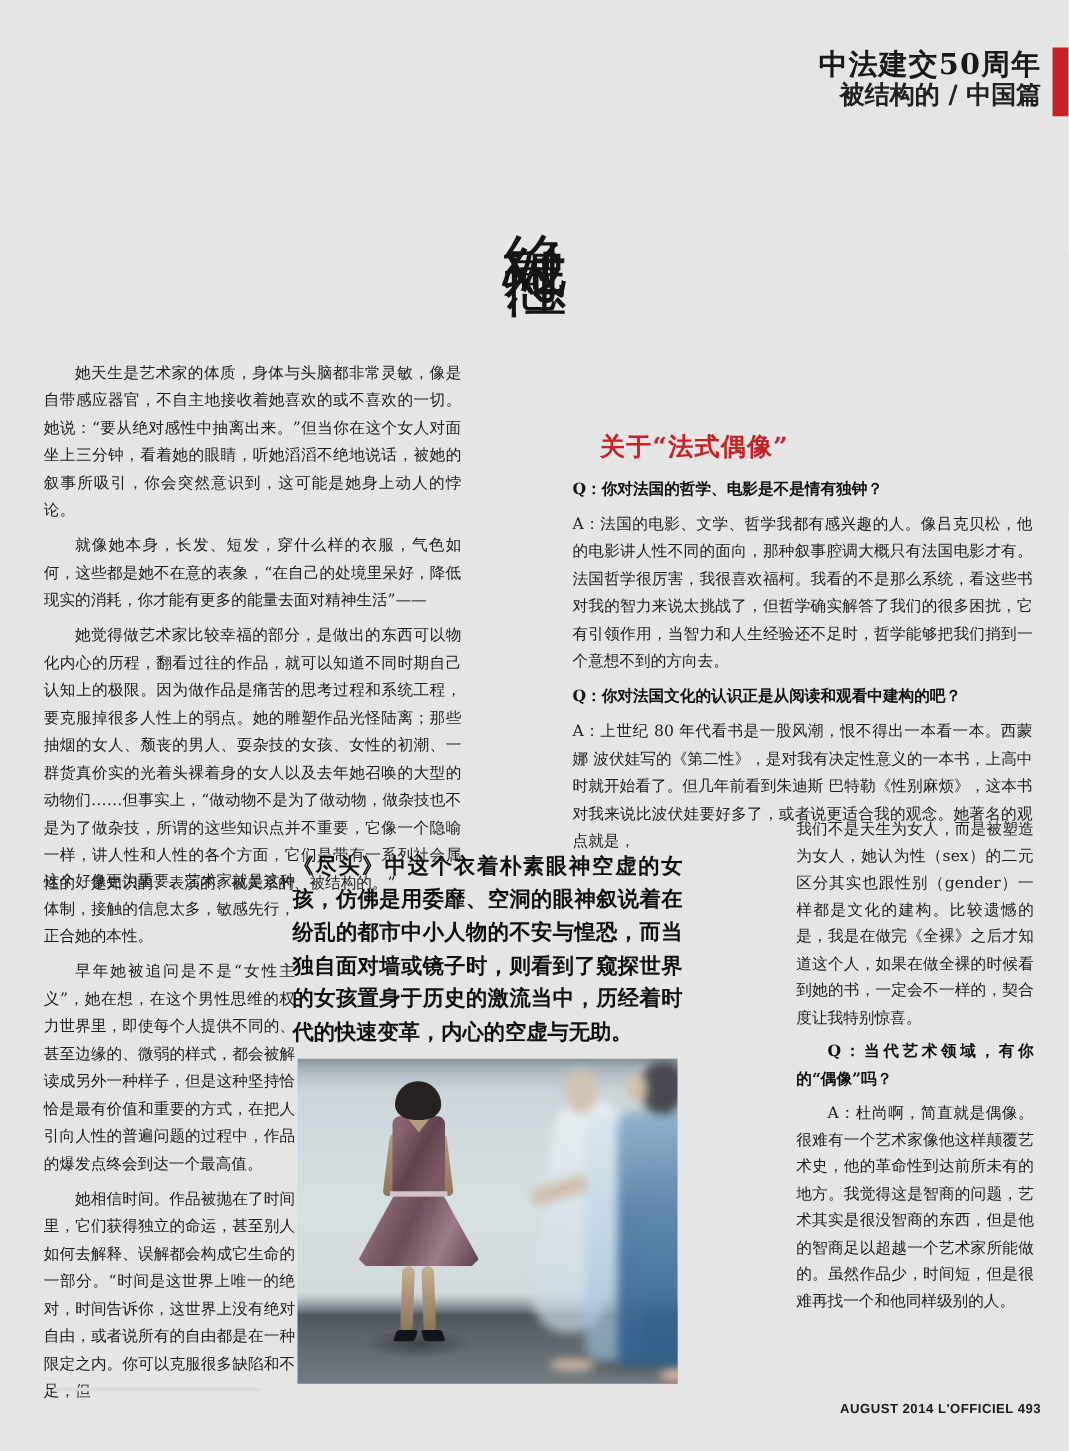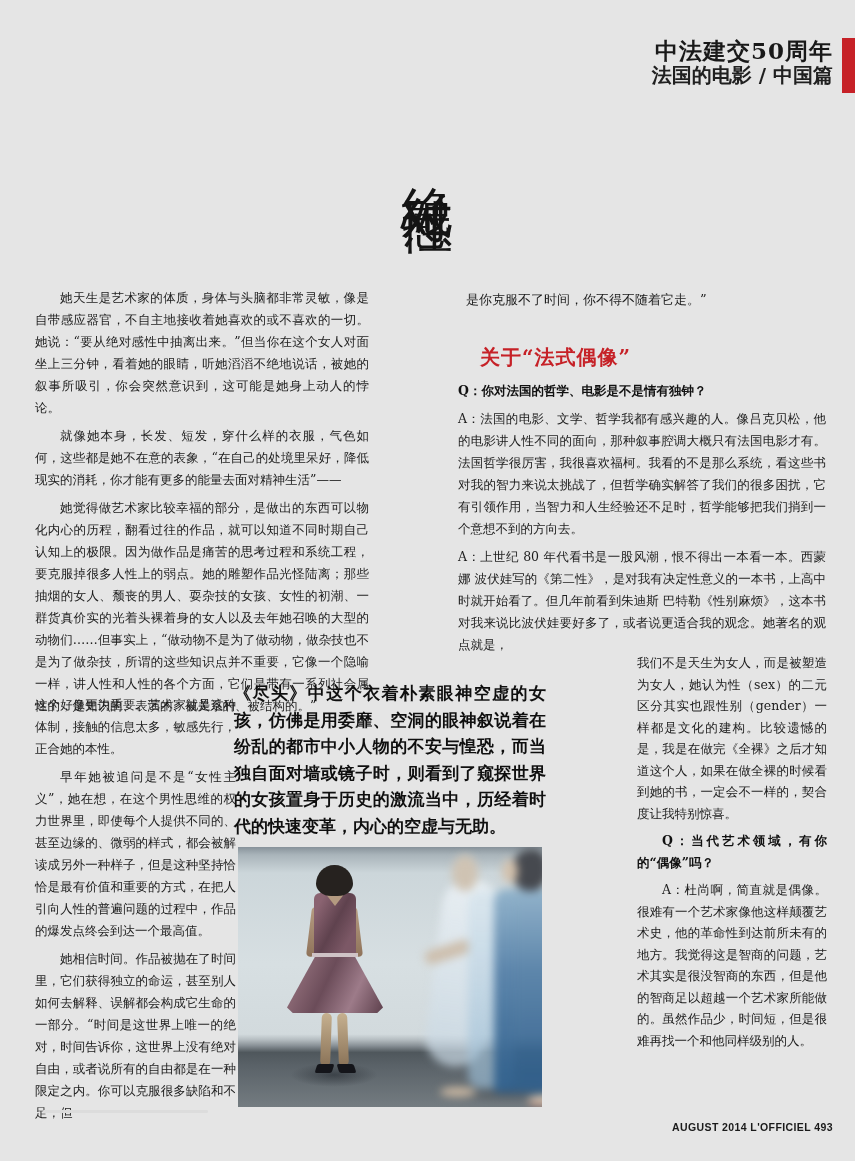--- a/index.html
+++ b/index.html
@@ -87,46 +87,46 @@
   .page-footer{position:absolute;left:672px;top:1121px;font-size:10.5px;letter-spacing:.4px;
                color:#1a1a1a;font-family:"Liberation Sans",sans-serif;font-weight:bold;}
   :root{--red:#c62127;}
 </style>
 </head>
 <body>
 
 <div class="page">
 
   <div class="hdr-l1">中法建交50周年</div>
-  <div class="hdr-l2">法国的电影 / 中国篇</div>
+  <div class="hdr-l2">被结构的 / 中国篇</div>
   <div class="red-tab"></div>
 
   <h1 class="vtitle">绝对感性</h1>
 
   <section class="col left-wide">
     <p class="ind">她天生是艺术家的体质，身体与头脑都非常灵敏，像是自带感应器官，不自主地接收着她喜欢的或不喜欢的一切。她说：“要从绝对感性中抽离出来。”但当你在这个女人对面坐上三分钟，看着她的眼睛，听她滔滔不绝地说话，被她的叙事所吸引，你会突然意识到，这可能是她身上动人的悖论。</p>
     <p class="ind">就像她本身，长发、短发，穿什么样的衣服，气色如何，这些都是她不在意的表象，“在自己的处境里呆好，降低现实的消耗，你才能有更多的能量去面对精神生活”——</p>
     <p class="ind">她觉得做艺术家比较幸福的部分，是做出的东西可以物化内心的历程，翻看过往的作品，就可以知道不同时期自己认知上的极限。因为做作品是痛苦的思考过程和系统工程，要克服掉很多人性上的弱点。她的雕塑作品光怪陆离；那些抽烟的女人、颓丧的男人、耍杂技的女孩、女性的初潮、一群货真价实的光着头裸着身的女人以及去年她召唤的大型的动物们……但事实上，“做动物不是为了做动物，做杂技也不是为了做杂技，所谓的这些知识点并不重要，它像一个隐喻一样，讲人性和人性的各个方面，它们是带有一系列社会属性的，是知识的、表演的、被关系的、被结构的。”</p>
   </section>
 
   <section class="col left-narrow">
     <p>这个好像更为重要。艺术家就是这种体制，接触的信息太多，敏感先行，正合她的本性。</p>
     <p class="ind">早年她被追问是不是“女性主义”，她在想，在这个男性思维的权力世界里，即使每个人提供不同的、甚至边缘的、微弱的样式，都会被解读成另外一种样子，但是这种坚持恰恰是最有价值和重要的方式，在把人引向人性的普遍问题的过程中，作品的爆发点终会到达一个最高值。</p>
     <p class="ind">她相信时间。作品被抛在了时间里，它们获得独立的命运，甚至别人如何去解释、误解都会构成它生命的一部分。“时间是这世界上唯一的绝对，时间告诉你，这世界上没有绝对自由，或者说所有的自由都是在一种限定之内。你可以克服很多缺陷和不足，但</p>
   </section>
 
   <section class="col right-cont">
-    <p>是你克服不了时间，你不得不随着它走。”</p>
   </section>
 
   <h2 class="sec-head">关于“法式偶像”</h2>
 
   <section class="col right-wide">
     <p class="q">Q：你对法国的哲学、电影是不是情有独钟？</p>
     <p>A：法国的电影、文学、哲学我都有感兴趣的人。像吕克贝松，他的电影讲人性不同的面向，那种叙事腔调大概只有法国电影才有。法国哲学很厉害，我很喜欢福柯。我看的不是那么系统，看这些书对我的智力来说太挑战了，但哲学确实解答了我们的很多困扰，它有引领作用，当智力和人生经验还不足时，哲学能够把我们捎到一个意想不到的方向去。</p>
+    <p class="q">Q：你对法国文化的认识正是从阅读和观看中建构的吧？</p>
     <p>A：上世纪 80 年代看书是一股风潮，恨不得出一本看一本。西蒙娜 波伏娃写的《第二性》，是对我有决定性意义的一本书，上高中时就开始看了。但几年前看到朱迪斯 巴特勒《性别麻烦》，这本书对我来说比波伏娃要好多了，或者说更适合我的观念。她著名的观点就是，</p>
   </section>
 
   <section class="col right-narrow">
     <p>我们不是天生为女人，而是被塑造为女人，她认为性（sex）的二元区分其实也跟性别（gender）一样都是文化的建构。比较遗憾的是，我是在做完《全裸》之后才知道这个人，如果在做全裸的时候看到她的书，一定会不一样的，契合度让我特别惊喜。</p>
     <p class="q ind">Q：当代艺术领域，有你的“偶像”吗？</p>
     <p class="ind">A：杜尚啊，简直就是偶像。很难有一个艺术家像他这样颠覆艺术史，他的革命性到达前所未有的地方。我觉得这是智商的问题，艺术其实是很没智商的东西，但是他的智商足以超越一个艺术家所能做的。虽然作品少，时间短，但是很难再找一个和他同样级别的人。</p>
   </section>
 
   <blockquote class="pull-quote">《尽头》中这个衣着朴素眼神空虚的女孩，仿佛是用委靡、空洞的眼神叙说着在纷乱的都市中小人物的不安与惶恐，而当独自面对墙或镜子时，则看到了窥探世界的女孩置身于历史的激流当中，历经着时代的快速变革，内心的空虚与无助。</blockquote>

